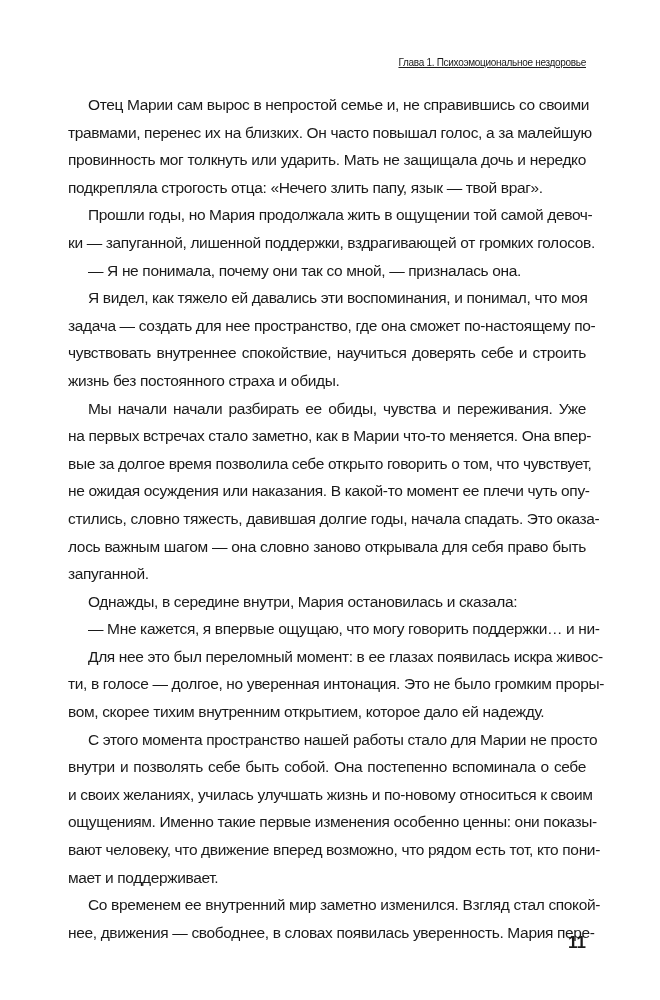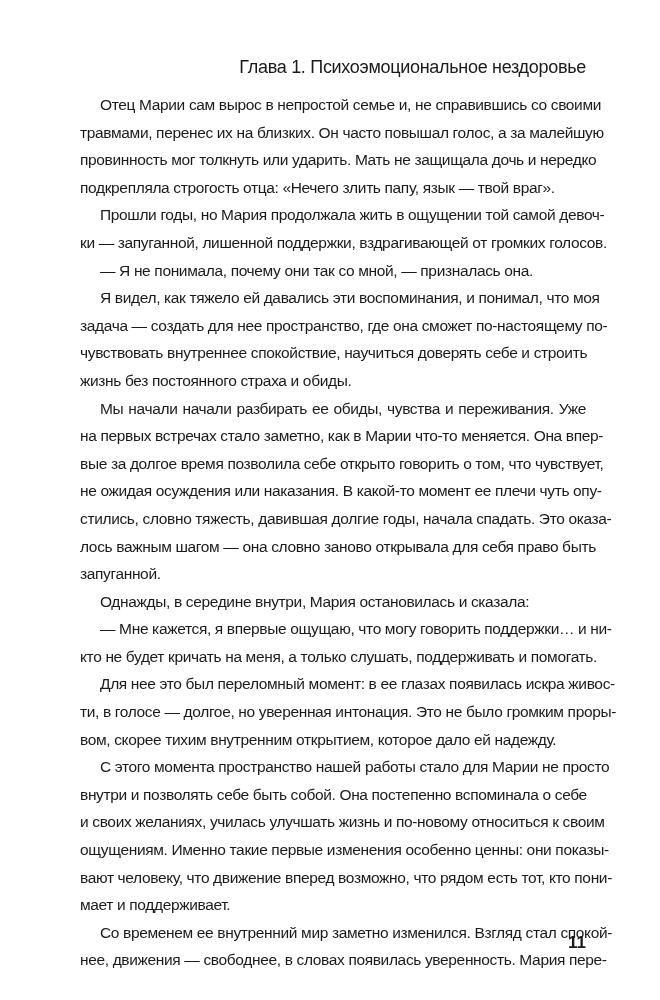--- a/index.html
+++ b/index.html
@@ -3,26 +3,26 @@
 <meta charset="utf-8">
 <style>
   html, body { margin: 0; padding: 0; background: #ffffff; }
   body { width: 660px; height: 1000px; position: relative; overflow: hidden; }
   .page {
     position: absolute; left: 68px; top: 0; width: 518px; height: 1000px;
     font-family: "Liberation Sans", sans-serif; color: #1a1a1a;
   }
   .running-head {
     position: absolute; top: 57px; right: 0;
-    font-size: 18px; letter-spacing: -0.3px; white-space: nowrap;
+    font-size: 10px; letter-spacing: -0.3px; white-space: nowrap; text-decoration: underline;
   }
   .body-text { position: absolute; top: 91px; left: 0; width: 518px; }
   .line {
     height: 27.6px; line-height: 27.6px; font-size: 15.5px;
-    white-space: nowrap; letter-spacing: -0.35px; margin-left: 12px;
+    white-space: nowrap; letter-spacing: -0.35px;
   }
   .line.j { text-align: justify; text-align-last: justify; }
   .line.indent { padding-left: 20px; }
   .folio {
     position: absolute; top: 933px; right: 0;
     font-size: 17px; font-weight: bold;
   }
 </style>
 </head>
 <body>
@@ -43,21 +43,20 @@
       <div class="line">жизнь без постоянного страха и обиды.</div>
       <div class="line indent j">Мы начали начали разбирать ее обиды, чувства и переживания. Уже</div>
       <div class="line j">на первых встречах стало заметно, как в Марии что-то меняется. Она впер-</div>
       <div class="line j">вые за долгое время позволила себе открыто говорить о том, что чувствует,</div>
       <div class="line j">не ожидая осуждения или наказания. В какой-то момент ее плечи чуть опу-</div>
       <div class="line j">стились, словно тяжесть, давившая долгие годы, начала спадать. Это оказа-</div>
       <div class="line j">лось важным шагом — она словно заново открывала для себя право быть</div>
       <div class="line">запуганной.</div>
       <div class="line indent">Однажды, в середине внутри, Мария остановилась и сказала:</div>
       <div class="line indent j">— Мне кажется, я впервые ощущаю, что могу говорить поддержки… и ни-</div>
-      <div class="line j">кто не будет кричать на меня, а только слушать, поддерживать и помогать.</div>
       <div class="line indent j">Для нее это был переломный момент: в ее глазах появилась искра живос-</div>
       <div class="line j">ти, в голосе — долгое, но уверенная интонация. Это не было громким проры-</div>
       <div class="line">вом, скорее тихим внутренним открытием, которое дало ей надежду.</div>
       <div class="line indent j">С этого момента пространство нашей работы стало для Марии не просто</div>
       <div class="line j">внутри и позволять себе быть собой. Она постепенно вспоминала о себе</div>
       <div class="line j">и своих желаниях, училась улучшать жизнь и по-новому относиться к своим</div>
       <div class="line j">ощущениям. Именно такие первые изменения особенно ценны: они показы-</div>
       <div class="line j">вают человеку, что движение вперед возможно, что рядом есть тот, кто пони-</div>
       <div class="line">мает и поддерживает.</div>
       <div class="line indent j">Со временем ее внутренний мир заметно изменился. Взгляд стал спокой-</div>

